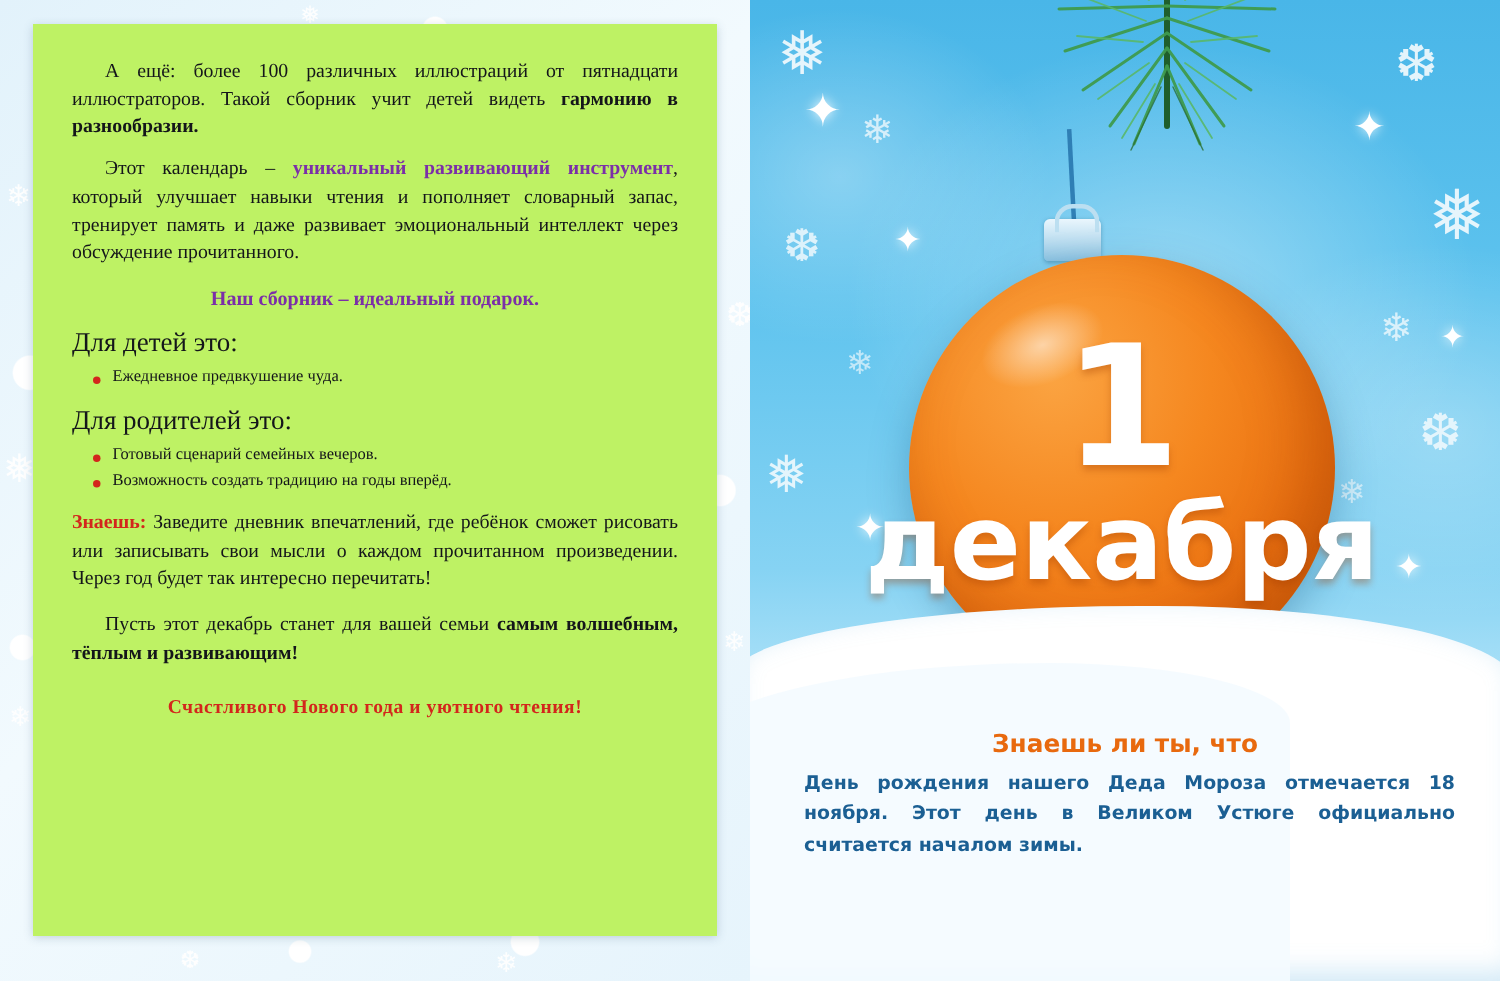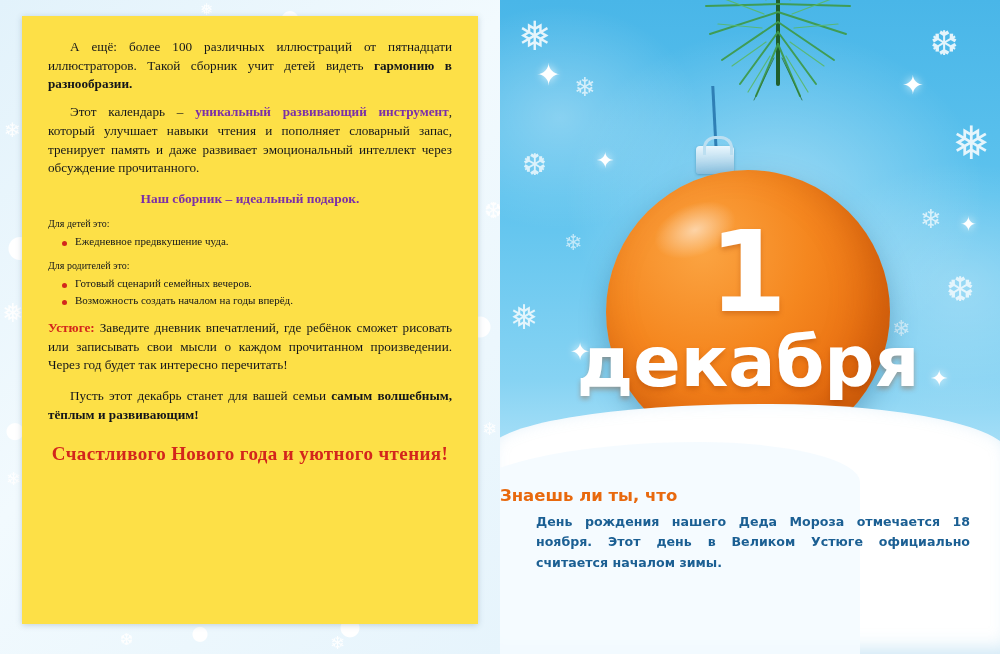--- a/index.html
+++ b/index.html
@@ -50,21 +50,21 @@
     line-height: 1;
     font-family: "DejaVu Sans", sans-serif;
     user-select: none;
   }
   .paper {
     position: absolute;
     left: 22px;
     top: 16px;
     width: 456px;
     height: 608px;
-    background: #fde047;
+    background: #bef264;
     box-shadow: 0 1px 6px rgba(60,90,120,.25);
   }
   .paper::before {
     
     content: "";
     position: absolute;
     inset: -3px;
     background:
       repeating-linear-gradient(90deg, rgba(255,253,246,1) 0 6px, rgba(255,253,246,.55) 6px 9px);
     z-index: -1;
@@ -93,29 +93,29 @@
   .heading-violet {
     font-family: "Liberation Serif", serif;
     font-size: 13.4px;
     font-weight: bold;
     color: #7b2fa8;
     text-align: center;
     margin: 13px 0 11px 0;
   }
   .closing-red {
     font-family: "Liberation Serif", serif;
-    font-size: 19px;
+    font-size: 13px;
     font-weight: bold;
     color: #d3261c;
     text-align: center;
     letter-spacing: .4px;
     margin: 18px 0 0 0;
   }
   .lead-in {
-    font-size: 10px;
+    font-size: 18px;
     color: #14161a;
     margin: 10px 0 5px 0;
     font-family: Liberation Serif, serif;
   }
   ul.bullets {
     list-style: none;
     margin: 0 0 4px 0;
     padding: 0 0 0 14px;
   }
   ul.bullets li {
@@ -264,21 +264,21 @@
     line-height: 1;
     margin-top: 2px;
     text-shadow: 0 3px 5px rgba(160,60,0,.35);
   }
 
   .fact-title {
     position: absolute;
     left: 0;
     right: 0;
     top: 486px;
-    text-align: left;
+    text-align: center;
     font-family: "DejaVu Sans", sans-serif;
     font-weight: bold;
     font-size: 16.5px;
     color: #e8690e;
   }
   .fact-body {
     position: absolute;
     left: 36px;
     right: 30px;
     top: 512px;
@@ -321,25 +321,25 @@
         <p class="heading-violet">Наш сборник – идеальный подарок.</p>
 
         <p class="lead-in">Для детей это:</p>
         <ul class="bullets">
           <li>Ежедневное предвкушение чуда.</li>
         </ul>
 
         <p class="lead-in">Для родителей это:</p>
         <ul class="bullets">
           <li>Готовый сценарий семейных вечеров.</li>
-          <li>Возможность создать началом на годы вперёд.</li>
+          <li>Возможность создать традицию на годы вперёд.</li>
         </ul>
 
         <p class="txt" style="margin-top:10px;">
-          <span class="red">Устюге:</span><span> Заведите дневник впечатлений, где ребёнок сможет рисовать или записывать свои мысли о каждом прочитанном произведении. Через год будет так интересно перечитать!</span>
+          <span class="red">Знаешь:</span><span> Заведите дневник впечатлений, где ребёнок сможет рисовать или записывать свои мысли о каждом прочитанном произведении. Через год будет так интересно перечитать!</span>
         </p>
 
         <p class="txt indent" style="margin-top:12px;">
           <span>Пусть этот декабрь станет для вашей семьи </span><span class="b">самым волшебным, тёплым и развивающим!</span>
         </p>
 
         <p class="closing-red">Счастливого Нового года и уютного чтения!</p>
 
       </div>
     </div>

